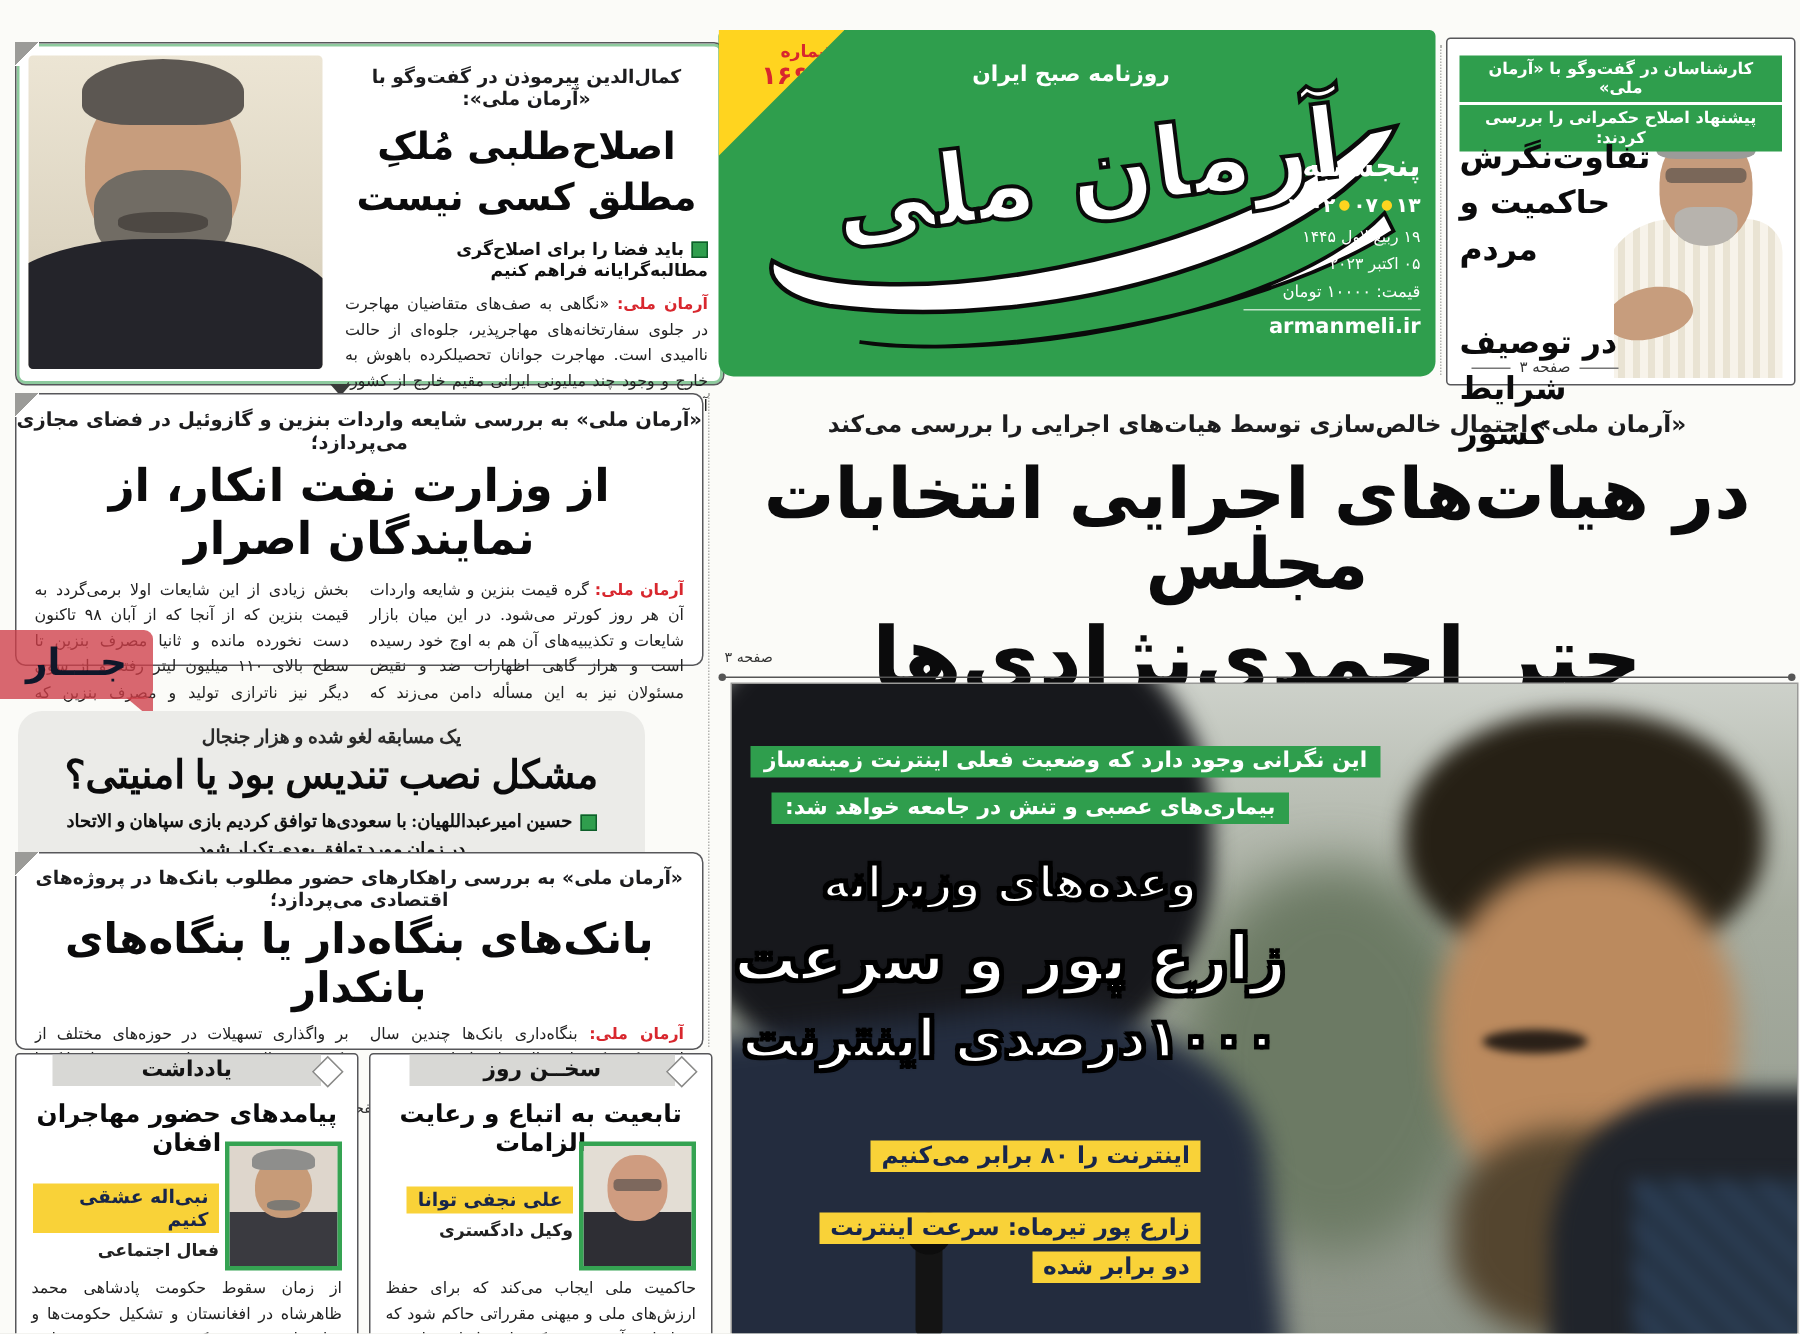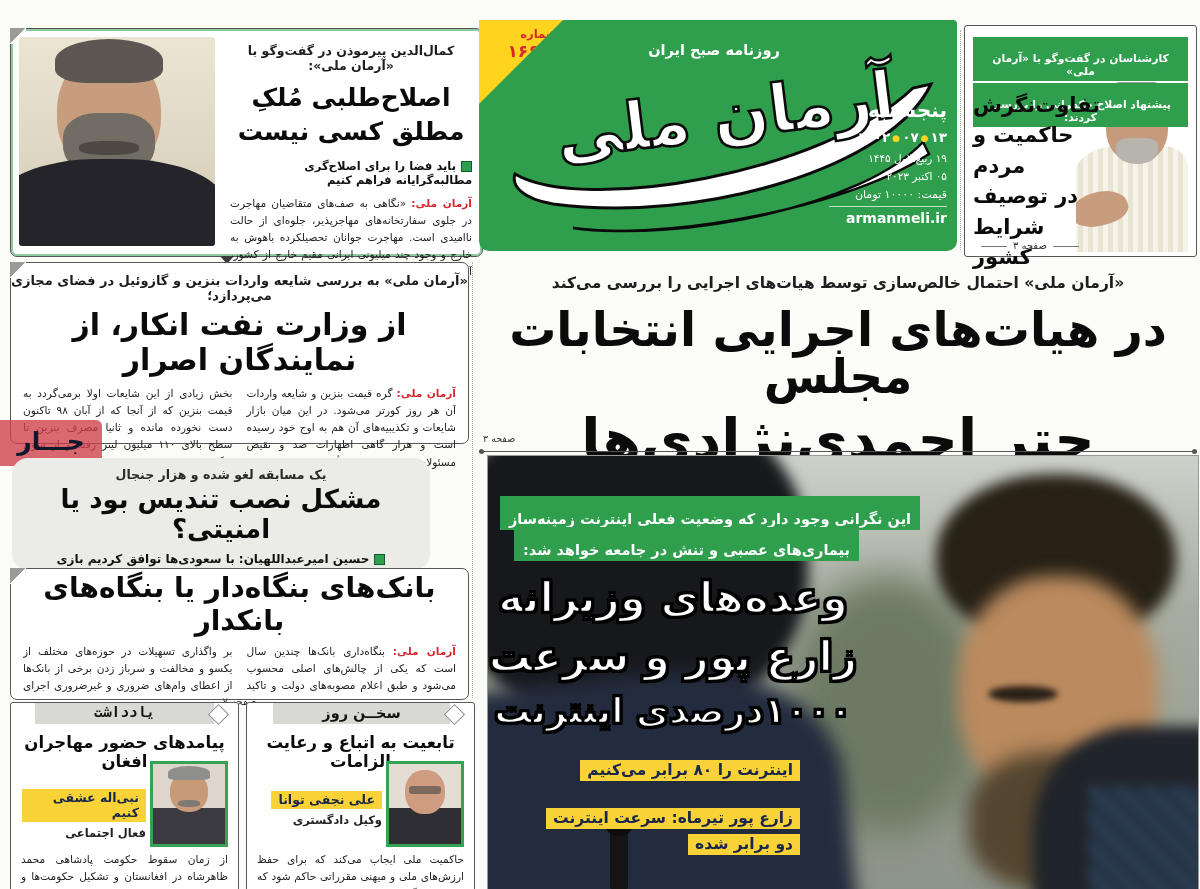--- a/index.html
+++ b/index.html
@@ -11,21 +11,21 @@
         background:linear-gradient(135deg,#9b9b98 49%,#ffffff 50%);border-radius:0 0 3px 0;}
   .kicker{font-weight:bold;color:#1d1d1f;}
   .headline{font-weight:900;color:#0b0b0c;letter-spacing:-.5px;}
   .pageref{font-size:10px;color:#333;}
   .pageref::before,.pageref::after{content:"";display:inline-block;width:26px;height:1px;background:#777;vertical-align:middle;margin:0 6px;}
   .lead-label{color:#d8272e;font-weight:bold;}
   .bullet-sq{display:inline-block;width:9px;height:9px;background:#2f9e4d;border:1px solid #0e5e2a;vertical-align:middle;margin-left:5px;}
   .bodytxt{font-size:10.6px;line-height:1.62;text-align:justify;color:#222;}
   .cols2{column-count:2;column-gap:14px;}
   .dot{color:#ffd41f;font-size:9px;vertical-align:middle;padding:0 2px;}
-  .greenband{display:inline-block;background:#2f9e4d;color:#fff;font-weight:bold;padding:15px 9px 3px;}
+  .greenband{display:inline-block;background:#2f9e4d;color:#fff;font-weight:bold;padding:2px 9px 3px;}
   .ylw{display:inline-block;background:#f9d238;color:#18264a;font-weight:bold;padding:1px 7px 2px;}
   .outline-head{color:#fff;font-weight:900;-webkit-text-stroke:2.4px #000;
                 text-shadow:0 0 3px #000, 2px 2px 0 #000, -2px 2px 0 #000, 2px -2px 0 #000, -2px -2px 0 #000;}
   .secthead{position:absolute;top:0;height:21px;background:#d8d8d5;color:#141414;
             font-weight:900;font-size:14.5px;text-align:center;line-height:21px;}
   .diamond{position:absolute;width:13px;height:13px;background:#fff;border:1px solid #8a8a88;transform:rotate(45deg);}
   .authname{font-size:12.5px;}
   .authrole{font-weight:bold;font-size:11.5px;color:#222;margin-top:4px;}
   .vdots{position:absolute;border-left:1px dotted #b4b4b0;width:0;}
   .blur{position:absolute;filter:blur(7px);}
@@ -100,21 +100,21 @@
     </div>
 
     <div class="abs" style="left:8px;right:8px;top:11px;text-align:center;">
       <span class="greenband" style="font-size:10.8px;">کارشناسان در گفت‌وگو با «آرمان ملی»</span><br>
       <span class="greenband" style="font-size:10.8px;margin-top:2px;">پیشنهاد اصلاح حکمرانی را بررسی کردند:</span>
     </div>
 
     <div class="abs" style="left:8px;top:64px;width:132px;text-align:left;">
       <div class="headline" style="font-size:21px;line-height:1.45;">تفاوت‌نگرش</div>
       <div class="headline" style="font-size:21px;line-height:1.45;">حاکمیت و مردم</div>
-      <div class="headline" style="font-size:21px;line-height:1.45;">در توصیف</div>
+      <div class="headline" style="font-size:21px;line-height:1.45;margin-top:32px;">در توصیف</div>
       <div class="headline" style="font-size:21px;line-height:1.45;">شرایط کشور</div>
     </div>
     <div class="abs pageref" style="left:10px;bottom:5px;">صفحه ۳</div>
   </div>
 
   <div class="abs" style="left:220px;top:256px;width:0;height:0;border-left:7px solid transparent;border-right:7px solid transparent;border-top:8px solid #3a3a3a;"></div>
 
   <div class="abs" style="left:479px;top:258px;width:718px;height:196px;">
     <div class="kicker" style="font-size:15.5px;text-align:center;margin-top:16px;">«آرمان ملی» احتمال خالص‌سازی توسط هیات‌های اجرایی را بررسی می‌کند</div>
     <div class="headline" style="font-size:47px;text-align:center;margin-top:14px;line-height:1.0;">در هیات‌های اجرایی انتخابات مجلس</div>
@@ -137,42 +137,43 @@
       <span>از آنجا که از آبان ۹۸ تاکنون دست نخورده مانده و ثانیا مصرف بنزین تا سطح بالای ۱۱۰ میلیون لیتر رفته و از سوی دیگر نیز ناترازی تولید و مصرف بنزین که ماه‌هاست از سوی دولت مطرح می‌شود و حالا کار را به واردات بنزین و گازوئیل از روسیه کشانده است.</span>
     </div>
     <div class="pageref" style="text-align:center;margin-top:2px;">صفحه ۶</div>
   </div>
 
   <div class="abs" style="left:0;top:420px;width:102px;height:46px;background:rgba(206,62,72,.78);border-radius:0 6px 6px 0;">
     <div style="color:#0f172a;font-size:25px;font-weight:900;text-align:center;line-height:44px;">جـــار</div>
     <div class="abs" style="right:-0px;bottom:-14px;width:0;height:0;border-top:15px solid rgba(206,62,72,.78);border-left:18px solid transparent;"></div>
   </div>
 
-  <div class="abs" style="left:12px;top:458px;width:418px;height:112px;background:#ebebe8;border-radius:16px;">
+  <div class="abs" style="left:12px;top:474px;width:418px;height:112px;background:#ebebe8;border-radius:16px;font-family:Liberation Serif, serif;">
     <div class="kicker" style="font-size:12.5px;text-align:center;margin-top:9px;color:#2a2a2a;">یک مسابقه لغو شده و هزار جنجال</div>
     <div class="headline" style="font-size:26px;text-align:center;margin-top:2px;">مشکل نصب تندیس بود یا امنیتی؟</div>
     <div style="font-size:12px;font-weight:bold;text-align:center;margin:6px 26px 0;line-height:1.55;">
       <span class="bullet-sq"></span><span>حسین امیرعبداللهیان: با سعودی‌ها توافق کردیم بازی سپاهان و الاتحاد در زمان مورد توافق بعدی تکرار شود</span>
     </div>
     <div class="pageref" style="text-align:center;">صفحه ۲</div>
   </div>
 
   <div class="box" style="left:10px;top:568px;width:457px;height:130px;">
     <div class="fold"></div>
+    <div class="kicker" style="font-size:12.5px;text-align:center;margin-top:8px;">«آرمان ملی» به بررسی راهکارهای حضور مطلوب بانک‌ها در پروژه‌های اقتصادی می‌پردازد؛</div>
     <div class="headline" style="font-size:28px;text-align:center;margin-top:2px;">بانک‌های بنگاه‌دار یا بنگاه‌های بانکدار</div>
     <div class="bodytxt cols2" style="margin:6px 12px 0;height:52px;overflow:hidden;">
       <span class="lead-label">آرمان ملی:</span>
       <span>بنگاه‌داری بانک‌ها چندین سال است که یکی از چالش‌های اصلی محسوب می‌شود و طبق اعلام مصوبه‌های دولت و تاکید بر واگذاری تسهیلات در حوزه‌های مختلف</span>
       <span>از یکسو و مخالفت و سرباز زدن برخی از بانک‌ها از اعطای وام‌های ضروری و غیرضروری اجرای پروژه‌های مختلف در حوزه‌های گوناگون را با مشکل مواجه ساخته است.</span>
     </div>
     <div class="pageref" style="text-align:center;margin-top:1px;">صفحه ۷</div>
   </div>
 
   <div class="box" style="left:10px;top:702px;width:227px;height:200px;border-radius:3px;overflow:hidden;">
-    <div class="secthead" style="left:24px;right:24px;font-family:Liberation Mono, monospace;">یادداشت</div>
+    <div class="secthead" style="left:24px;right:24px;">یادداشت</div>
     <div class="diamond" style="right:12px;top:4px;"></div>
     <div class="headline" style="font-size:16.5px;text-align:center;margin-top:30px;">پیامدهای حضور مهاجران افغان</div>
     <div class="abs" style="right:10px;top:58px;width:72px;height:80px;border:3px solid #35a352;background:linear-gradient(180deg,#ded6cc 55%,#3a3a40 55%);">
       <div class="abs" style="left:17px;top:8px;width:38px;height:40px;background:#c79b78;border-radius:46%;"></div>
       <div class="abs" style="left:15px;top:2px;width:42px;height:14px;background:#8e8e8c;border-radius:50% 50% 20% 20%;"></div>
       <div class="abs" style="left:25px;top:36px;width:22px;height:7px;background:#7d7a74;border-radius:40%;"></div>
     </div>
     <div class="abs" style="right:92px;top:86px;width:124px;text-align:right;">
       <span class="ylw authname">نبی‌اله عشقی کنیم</span>
       <div class="authrole">فعال اجتماعی</div>
@@ -213,21 +214,21 @@
     <div class="abs" style="left:116px;top:352px;width:30px;height:28px;background:#0d0d0d;border-radius:50%;"></div>
 
     <div class="abs" style="left:12px;top:40px;">
       <span class="greenband" style="font-size:14.5px;">این نگرانی وجود دارد که وضعیت فعلی اینترنت زمینه‌ساز</span>
     </div>
     <div class="abs" style="left:26px;top:71px;">
       <span class="greenband" style="font-size:14.5px;">بیماری‌های عصبی و تنش در جامعه خواهد شد:</span>
     </div>
 
     <div class="abs" style="left:0px;top:110px;width:370px;text-align:center;">
-      <div class="outline-head" style="font-size:42px;line-height:1.5;">وعده‌های وزیرانه</div>
+      <div class="outline-head" style="font-size:30px;line-height:1.5;">وعده‌های وزیرانه</div>
       <div class="outline-head" style="font-size:42px;line-height:1.35;">زارع پور و سرعت</div>
       <div class="outline-head" style="font-size:36px;line-height:1.4;">۱۰۰۰درصدی اینترنت</div>
     </div>
 
     <div class="abs" style="left:12px;top:280px;width:300px;text-align:right;">
       <br>
       <span class="ylw" style="font-size:15.5px;margin-top:5px;">اینترنت را ۸۰ برابر می‌کنیم</span>
     </div>
     <div class="abs" style="left:12px;top:352px;width:300px;text-align:right;">
       <span class="ylw" style="font-size:15.5px;">زارع پور تیرماه: سرعت اینترنت</span><br>

